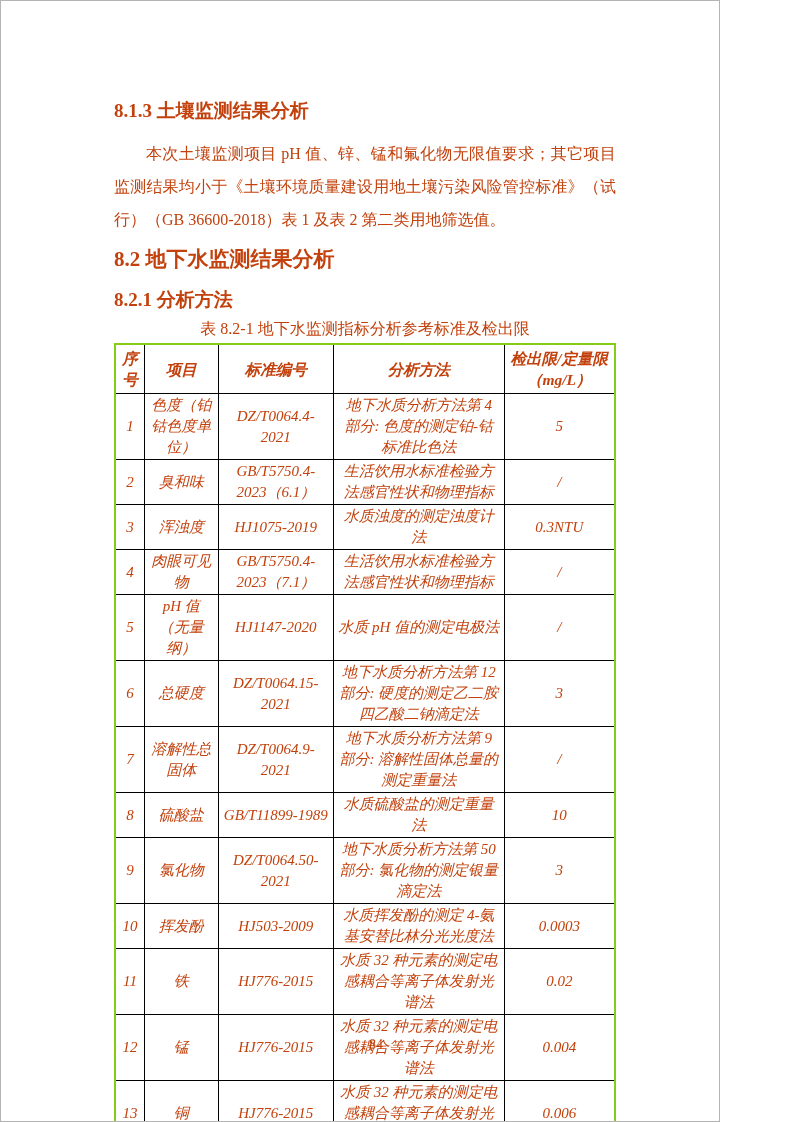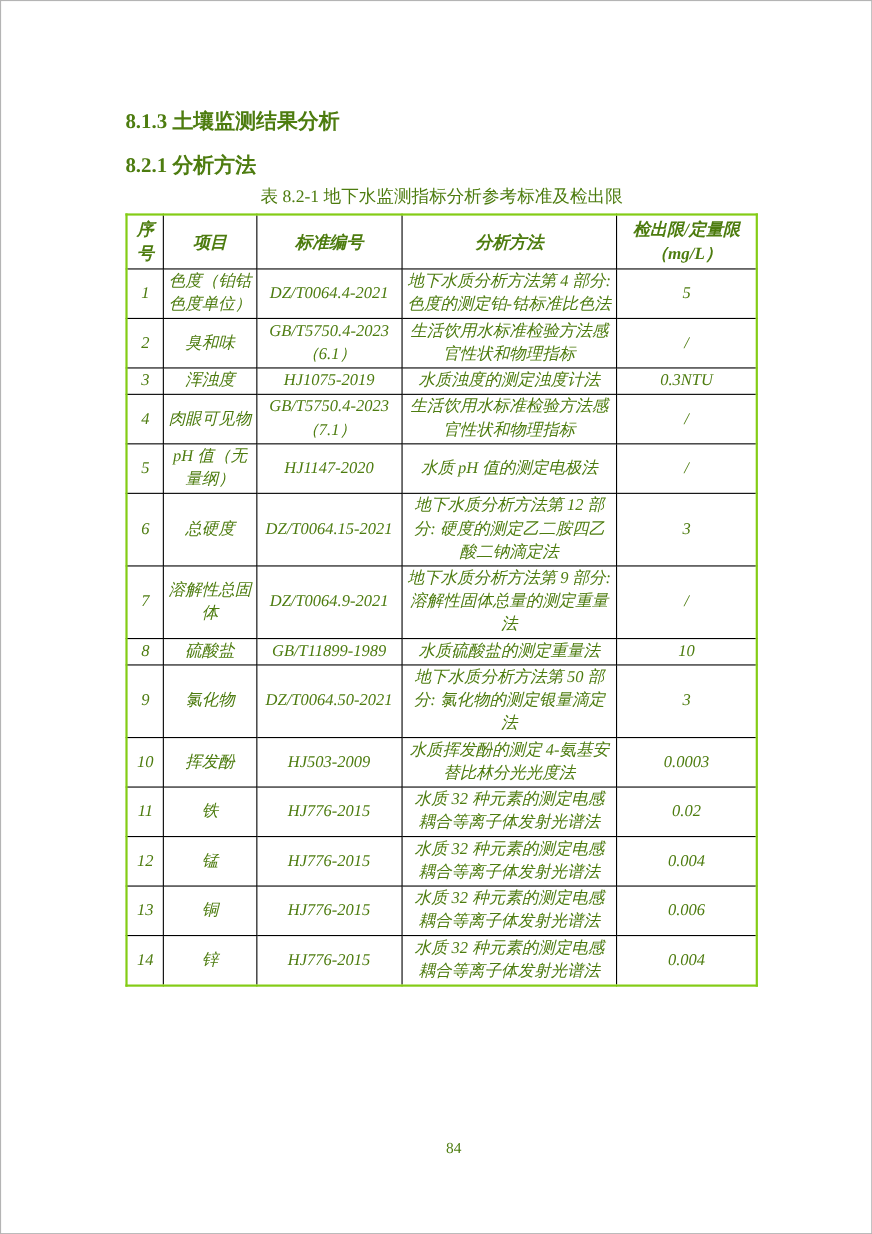--- a/index.html
+++ b/index.html
@@ -2,26 +2,26 @@
 <html lang="zh"><head>
 <meta charset="utf-8">
 <style>
   html, body {
     margin: 0;
     padding: 0;
     background: #ffffff;
   }
   .page {
     position: relative;
-    width: 793px;
+    width: 720px;
     height: 1122px;
     box-sizing: border-box;
     background: #ffffff;
     border: 1px solid #b4b4b4;
-    color: #4d7c0f;
+    color: #c2410c;
     font-family: "Liberation Serif", "DejaVu Serif", serif;
     overflow: hidden;
   }
   .content {
     padding: 96px 103px 0 113px;
   }
   .heading-sub {
     font-size: 19px;
     line-height: 28px;
     font-weight: bold;
@@ -84,21 +84,23 @@
   }
 </style>
 </head>
 <body>
 
 <div class="page">
   <div class="content">
 
     <h3 class="heading-sub heading-813">8.1.3 土壤监测结果分析</h3>
 
-
+    <p class="para para-813">本次土壤监测项目 pH 值、锌、锰和氟化物无限值要求；其它项目监测结果均小于《土壤环境质量建设用地土壤污染风险管控标准》（试行）（GB 36600-2018）表 1 及表 2 第二类用地筛选值。</p>
+
+    <h2 class="heading-82">8.2 地下水监测结果分析</h2>
 
     <h3 class="heading-sub heading-821">8.2.1 分析方法</h3>
 
 
     <div class="table-caption">表 8.2-1 地下水监测指标分析参考标准及检出限</div>
 
     <table class="ref-table">
       <colgroup>
         <col style="width:5.9%">
         <col style="width:14.7%">

